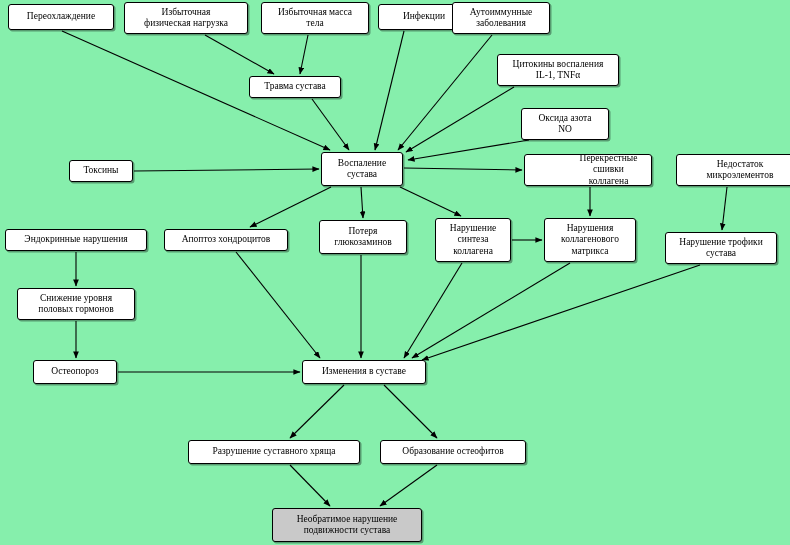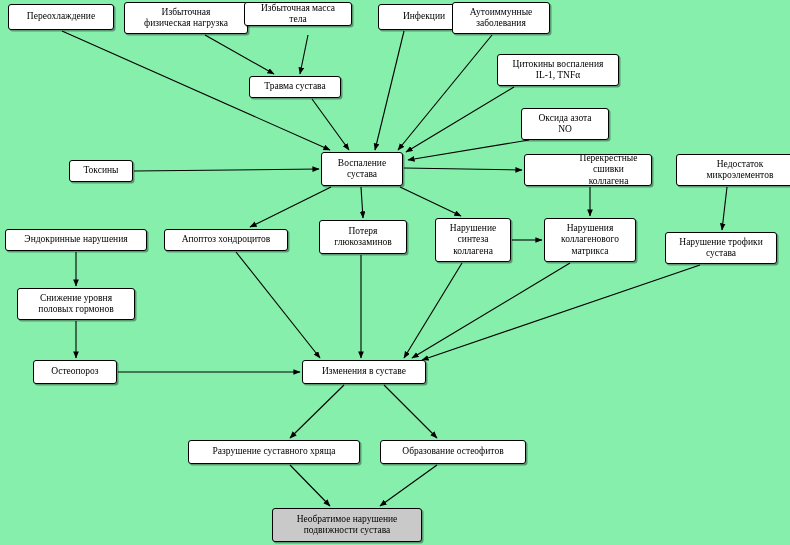--- a/index.html
+++ b/index.html
@@ -88,21 +88,21 @@
         <path d="M 437,465 L 380,506" marker-end="url(#arrowhead)"></path>
       </g>
   </svg>
   <div id="nodes-group">
       <div class="node" style="left: 8px; top: 4px; width: 106px; height: 26px;">
         <span>Переохлаждение</span>
       </div>
       <div class="node" style="left: 124px; top: 2px; width: 124px; height: 32px;">
         <span>Избыточная<br>физическая нагрузка</span>
       </div>
-      <div class="node" style="left: 244px; top: 2px; width: 108px; height: 24px;">
+      <div class="node" style="left: 261px; top: 2px; width: 108px; height: 32px;">
         <span>Избыточная масса<br>тела</span>
       </div>
       <div class="node" style="left: 378px; top: 4px; width: 92px; height: 26px;">
         <span>Инфекции</span>
       </div>
       <div class="node" style="left: 452px; top: 2px; width: 98px; height: 32px;">
         <span>Аутоиммунные<br>заболевания</span>
       </div>
       <div class="node" style="left: 497px; top: 54px; width: 122px; height: 32px;">
         <span>Цитокины воспаления<br>IL-1, TNFα</span>

